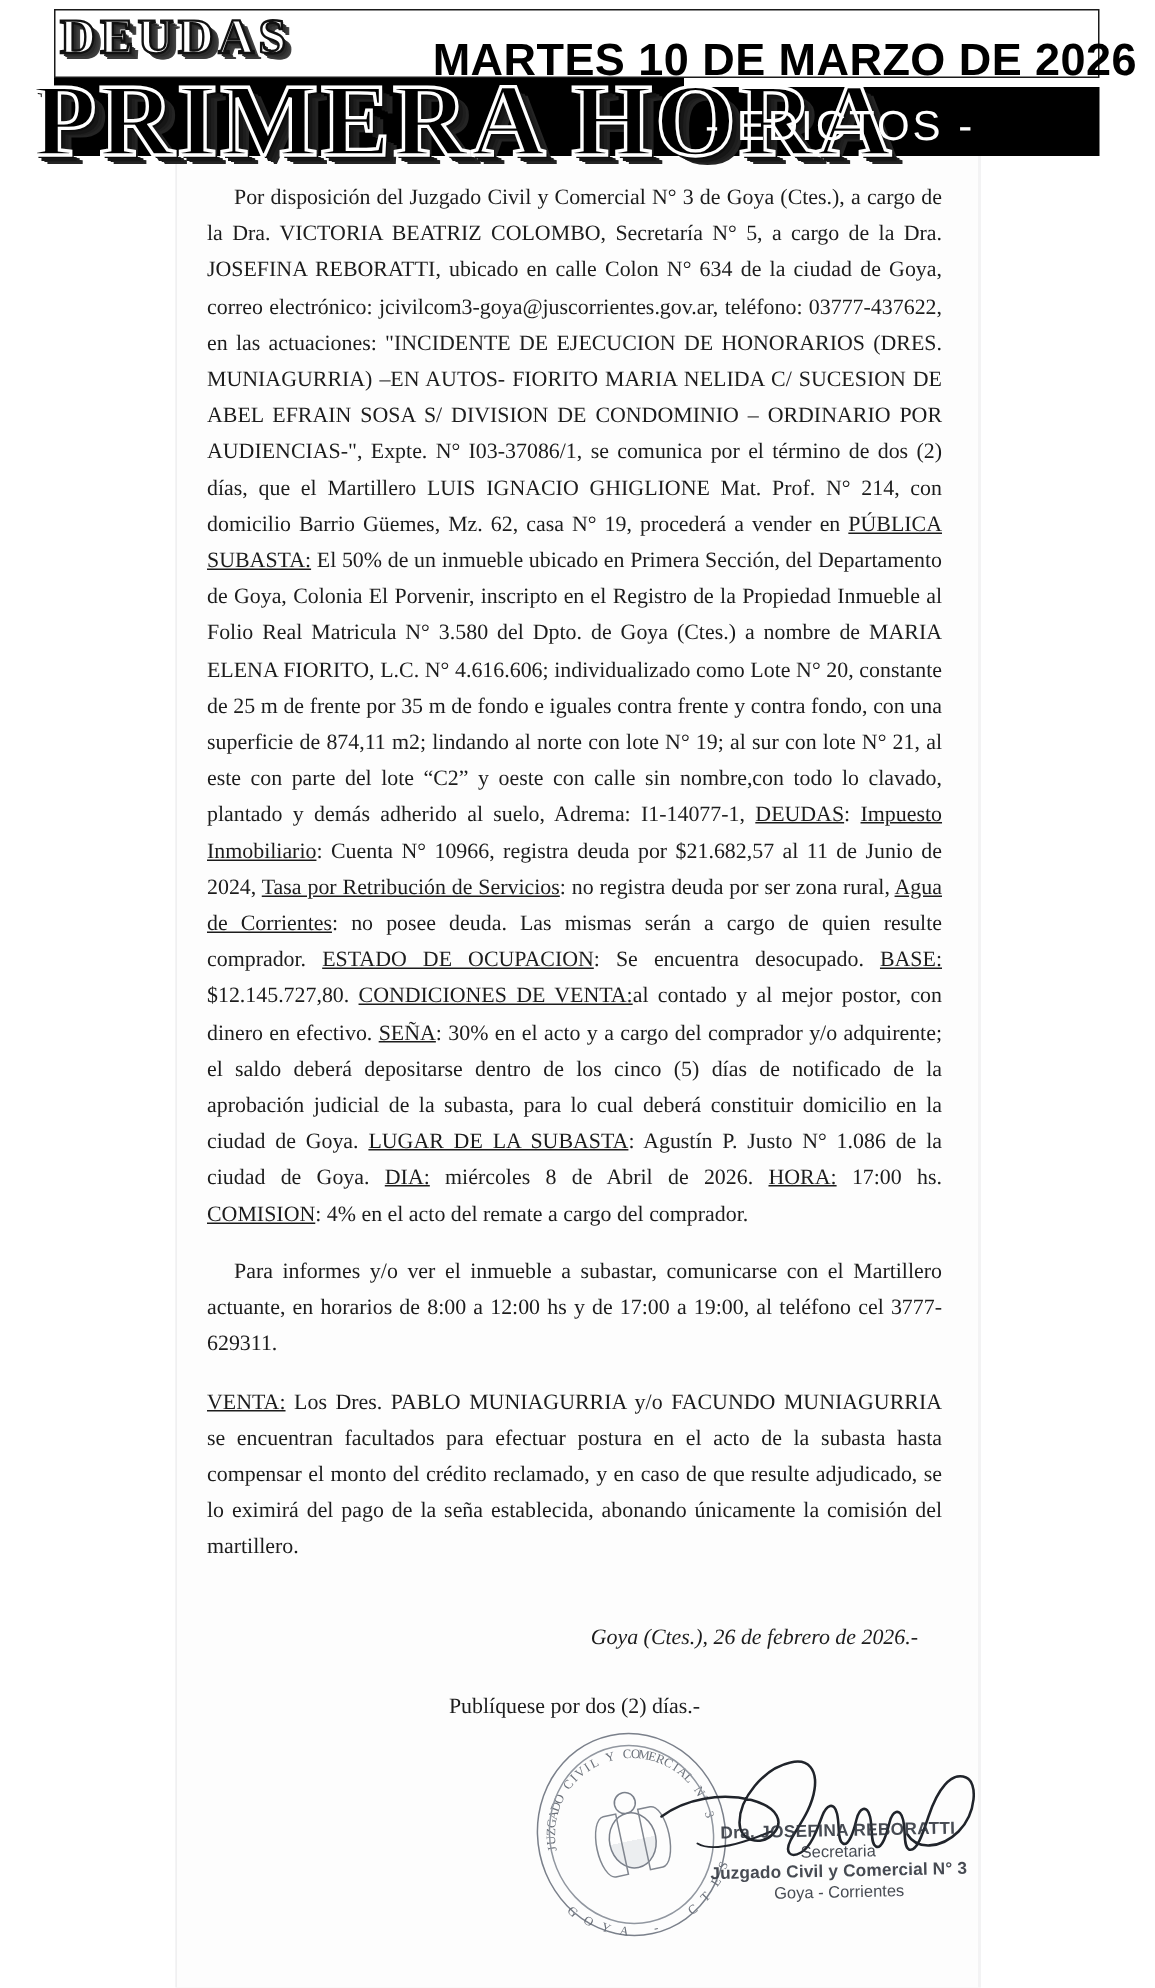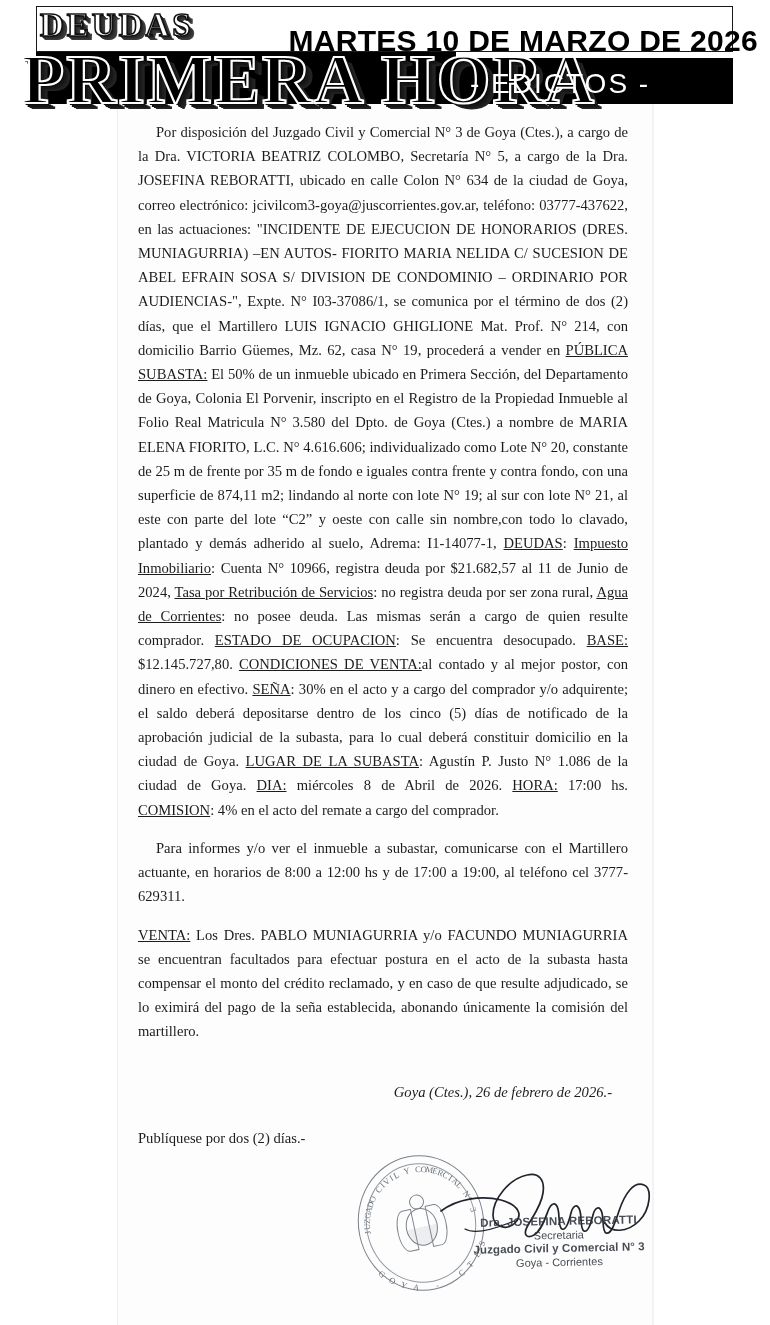--- a/index.html
+++ b/index.html
@@ -163,21 +163,21 @@
   .sig-line {
     margin: 0;
     text-align: right;
     font-size: 14.6px;
     line-height: 24.2px;
     color: #1c1c1c;
     padding-right: 16px;
   }
   .closing {
     margin: 22px 0 0 0;
-    text-align: left;
+    text-align: center;
     font-size: 14.6px;
     line-height: 24.2px;
     color: #1c1c1c;
   }
   .spacer-top { margin-top: 36px; font-style: italic; }
 
   
   .sealzone {
     position: absolute;
     left: 340px;

